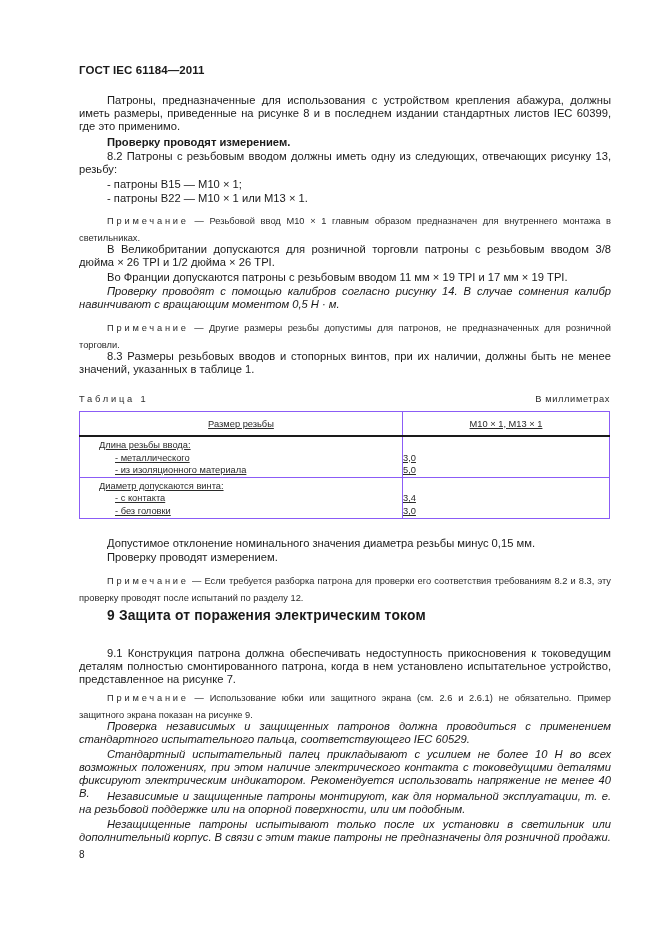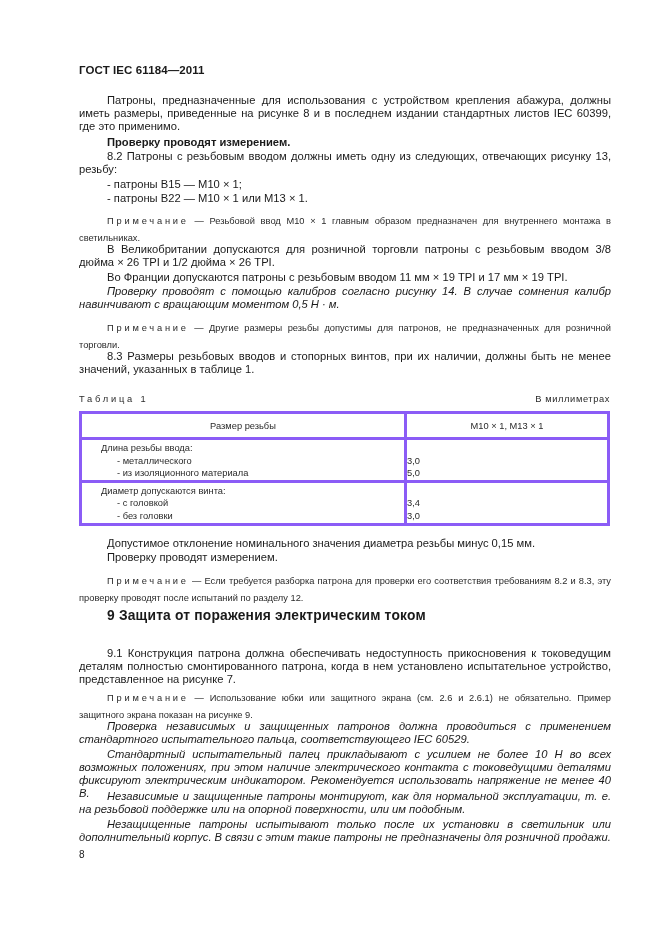--- a/index.html
+++ b/index.html
@@ -10,21 +10,21 @@
   .p { position: absolute; left: 79px; width: 532px; font-size: 11.2px; line-height: 13px; text-align: justify; }
   .p .ind { display: inline-block; width: 28px; }
   .note { position: absolute; left: 79px; width: 532px; font-size: 9.3px; line-height: 17px; color: #2a2a2a; text-align: justify; }
   .spaced { letter-spacing: 2.8px; }
   .b { font-weight: bold; }
   .i { font-style: italic; }
   .h2 { position: absolute; left: 107px; top: 608px; font-size: 13.8px; font-weight: bold; letter-spacing: 0.2px; }
   .tcap { position: absolute; left: 79px; top: 394px; font-size: 9.3px; letter-spacing: 2.8px; color: #2a2a2a; }
   .tunit { position: absolute; right: 51px; top: 394px; font-size: 9.3px; letter-spacing: 0.6px; color: #2a2a2a; }
   table.t { position: absolute; left: 79px; top: 411px; width: 531px; border-collapse: collapse; font-size: 9.3px; color: #2a2a2a; }
-  table.t td, table.t th { border: 3px solid #8b5cf6; padding: 0; vertical-align: top; font-weight: normal; }
+  table.t td, table.t th { border: 1px solid #8b5cf6; padding: 0; vertical-align: top; font-weight: normal; text-decoration: underline; }
   table.t th { height: 23px; text-align: center; vertical-align: middle; border-bottom: 2px solid #1a1a1a; }
   table.t td.c1 { width: 322px; }
   table.t td.c2 { }
   .cl { height: 12.6px; line-height: 12.6px; }
   .cl.first { padding-left: 19px; margin-top: 2px; }
   .cl.sub { padding-left: 35px; }
   .num { height: 12.6px; line-height: 12.6px; }
   .pgno { position: absolute; left: 79px; top: 849px; font-size: 10px; }
 </style>
 </head>
@@ -68,21 +68,21 @@
       </td>
       <td class="c2">
         <div class="num" style="margin-top:2px"></div>
         <div class="num">3,0</div>
         <div class="num">5,0</div>
       </td>
     </tr>
     <tr>
       <td class="c1" style="height:38px">
         <div class="cl first">Диаметр допускаются винта:</div>
-        <div class="cl sub">- с головкой</div>
+        <div class="cl sub">- с контакта</div>
         <div class="cl sub">- без головки</div>
       </td>
       <td class="c2">
         <div class="num" style="margin-top:2px"></div>
         <div class="num">3,4</div>
         <div class="num">3,0</div>
       </td>
     </tr>
   </tbody>
     </table>

